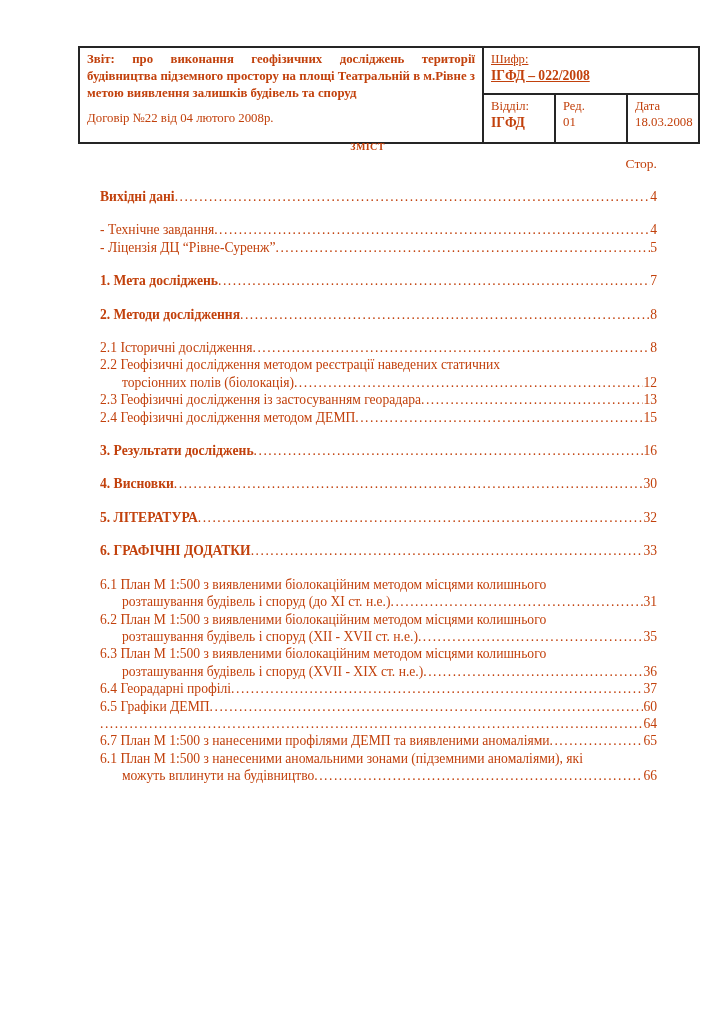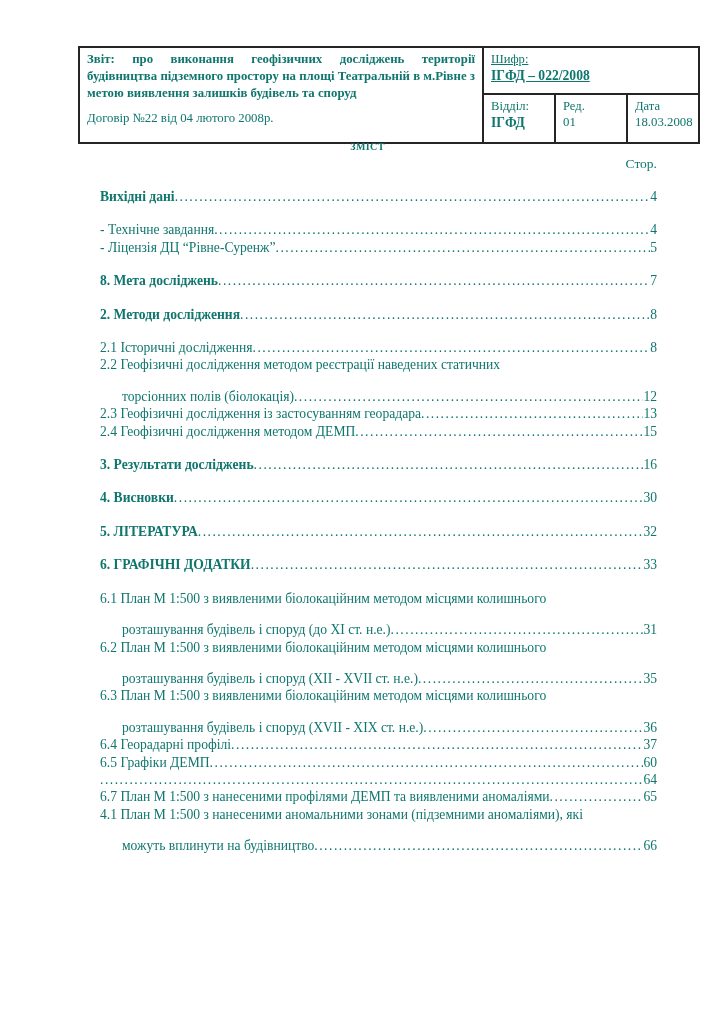--- a/index.html
+++ b/index.html
@@ -6,21 +6,21 @@
     margin: 0;
     padding: 0;
     background: #ffffff;
   }
   .page {
     position: relative;
     width: 724px;
     height: 1024px;
     background: #ffffff;
     font-family: "Liberation Serif", "DejaVu Serif", serif;
-    color: #0f766e;
+    color: #c2410c;
     overflow: hidden;
   }
 
   
   .title-block {
     position: absolute;
     left: 78px;
     top: 46px;
     width: 622px;
     border-collapse: collapse;
@@ -84,21 +84,21 @@
     margin-bottom: 12px;
   }
   .toc-list {}
   .toc-entry { }
   .toc-entry.gap { margin-top: 16px; }
   .toc-row {
     display: flex;
     align-items: baseline;
     line-height: 17.4px;
   }
-  .toc-row.cont { padding-left: 22px; margin-top: 14px; }
+  .toc-row.cont { padding-left: 22px; }
   .toc-text { white-space: nowrap; }
   .toc-entry.bold .toc-text { font-weight: bold; }
   .toc-dots {
     flex: 1 1 auto;
     overflow: hidden;
     white-space: nowrap;
     min-width: 6px;
   }
   .toc-dots::after {
     content: "..................................................................................................................................................................................";
@@ -161,21 +161,21 @@
         </div>
         <div class="toc-entry">
           <div class="toc-row">
             <span class="toc-text">- Ліцензія ДЦ “Рівне-Суренж”</span>
             <span class="toc-dots"></span>
             <span class="toc-page">5</span>
           </div>
         </div>
         <div class="toc-entry gap bold">
           <div class="toc-row">
-            <span class="toc-text">8. Мета досліджень</span>
+            <span class="toc-text">1. Мета досліджень</span>
             <span class="toc-dots"></span>
             <span class="toc-page">7</span>
           </div>
         </div>
         <div class="toc-entry gap bold">
           <div class="toc-row">
             <span class="toc-text">2. Методи дослідження</span>
             <span class="toc-dots"></span>
             <span class="toc-page">8</span>
           </div>
@@ -291,21 +291,21 @@
         </div>
         <div class="toc-entry">
           <div class="toc-row">
             <span class="toc-text">6.7 План М 1:500 з нанесеними профілями ДЕМП та виявленими аномаліями</span>
             <span class="toc-dots"></span>
             <span class="toc-page">65</span>
           </div>
         </div>
         <div class="toc-entry">
           <div class="toc-row">
-            <span class="toc-text">4.1 План М 1:500 з нанесеними аномальними зонами (підземними аномаліями), які</span>
+            <span class="toc-text">6.1 План М 1:500 з нанесеними аномальними зонами (підземними аномаліями), які</span>
           </div>
           <div class="toc-row cont">
             <span class="toc-text">можуть вплинути на будівництво</span>
             <span class="toc-dots"></span>
             <span class="toc-page">66</span>
           </div>
         </div>
       </div>
   </div>
 

